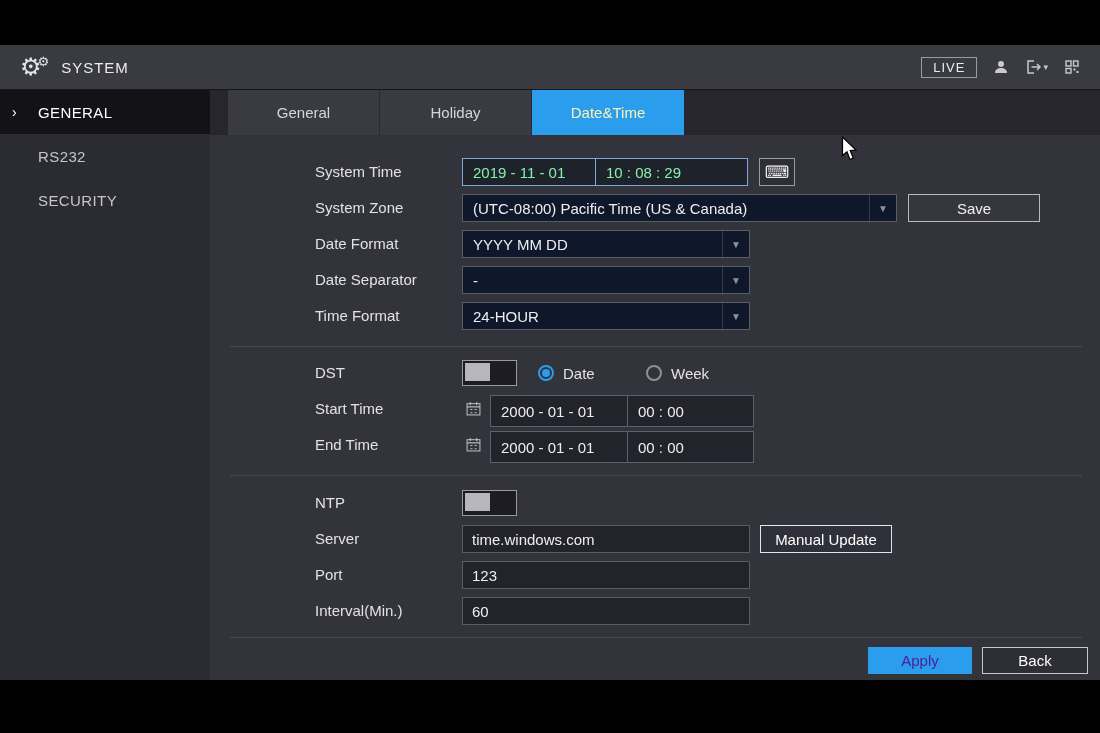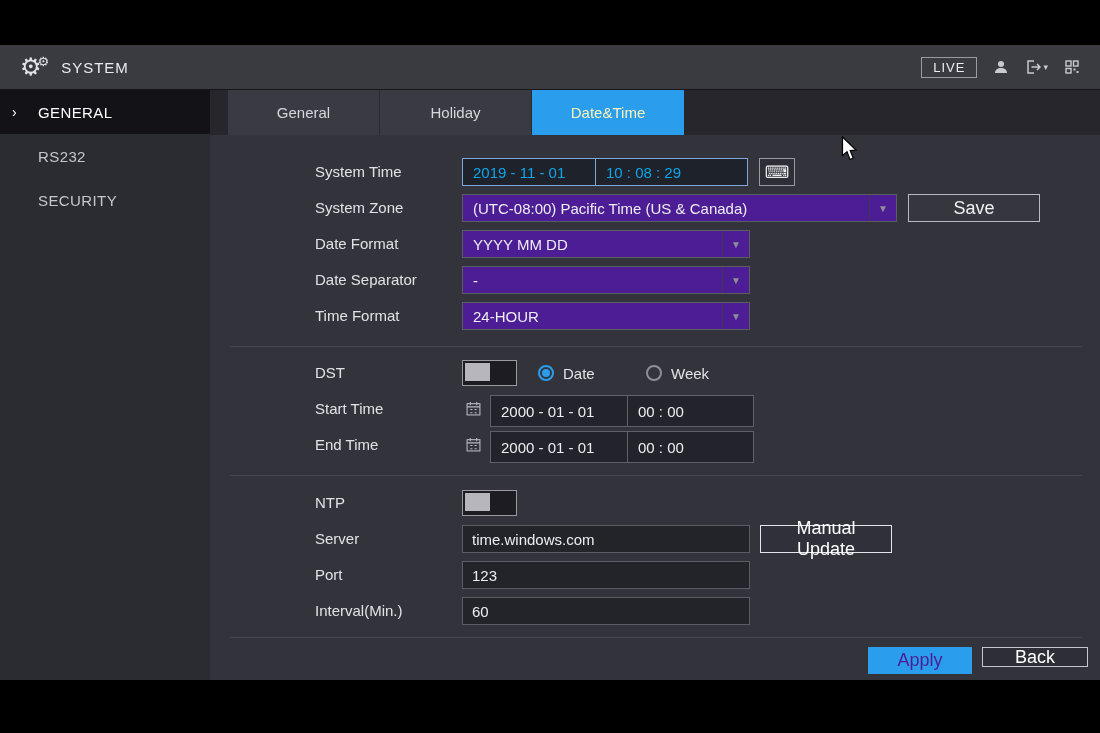--- a/index.html
+++ b/index.html
@@ -30,41 +30,41 @@
   .tab{width:152px;display:flex;align-items:center;justify-content:center;font-size:15px;
        color:#d6d6da;background:#3a3a43;border-right:1px solid #2a2a30;box-sizing:border-box;}
   .tab.active{background:#2a9ded;color:#fbf3b9;border-right:none;}
   
   .row{position:absolute;left:0;right:0;height:36px;}
   .lbl{position:absolute;left:62px;top:0;line-height:36px;font-size:15px;color:#e2e2e6;margin-left:43px;}
   .divider{position:absolute;left:20px;right:18px;height:1px;background:#47474f;}
   
   .sys-compound{position:absolute;left:252px;top:4px;width:286px;height:28px;border:1px solid #7fa7d9;
                 display:flex;box-sizing:border-box;background:#1e222b;}
-  .sys-compound .seg{display:flex;align-items:center;padding-left:10px;color:#0ea5e9;font-size:15px;}
+  .sys-compound .seg{display:flex;align-items:center;padding-left:10px;color:#86efac;font-size:15px;}
   .seg-date{width:122px;border-right:1px solid #7fa7d9;}
   .seg-time{flex:1;}
   .kbd{position:absolute;left:549px;top:4px;width:36px;height:28px;background:#2e2e36;
        border:1px solid #9a9aa1;color:#ececf0;display:flex;align-items:center;justify-content:center;
        font-size:17px;box-sizing:border-box;padding:0;}
-  .dd{position:absolute;top:4px;height:28px;background:#4c1d95;border:1px solid #5c5c64;
+  .dd{position:absolute;top:4px;height:28px;background:#0f172a;border:1px solid #5c5c64;
       box-sizing:border-box;display:flex;align-items:center;padding-left:10px;color:#eeeef1;font-size:15px;gap:6px;}
   .dd-arrow{margin-left:auto;width:26px;align-self:stretch;display:flex;align-items:center;
             justify-content:center;color:#8f8f96;font-size:10px;border-left:1px solid #3c3c44;}
   .w288{left:252px;width:288px;} .w435{left:252px;width:435px;}
   .txt{position:absolute;left:252px;top:4px;width:288px;height:28px;background:#23232a;
        border:1px solid #5c5c64;color:#eeeef1;font-size:15px;padding:0 9px;box-sizing:border-box;
        font-family:"Liberation Sans","DejaVu Sans",sans-serif;}
-  .btn{position:absolute;height:28px;font-size:18px;box-sizing:border-box;display:flex;
+  .btn{position:absolute;height:28px;font-size:15px;box-sizing:border-box;display:flex;
        align-items:center;justify-content:center;cursor:default;
        font-family:"Liberation Sans","DejaVu Sans",sans-serif;}
   .save{left:698px;top:4px;width:132px;background:#36363e;border:1px solid #b9b9bf;color:#f0f0f2;}
   .manual{left:550px;top:4px;width:132px;background:#30303a;border:1px solid #e4e4ea;color:#fff;}
   .apply{left:658px;top:557px;width:104px;height:27px;background:#2a9ded;border:1px solid #2a9ded;color:#4c1d95;}
-  .backbtn{left:772px;top:557px;width:106px;height:20px;background:#2e2e36;border:1px solid #c6c6cc;color:#fff;}
+  .backbtn{left:772px;top:557px;width:106px;height:27px;background:#2e2e36;border:1px solid #c6c6cc;color:#fff;}
   .toggle{position:absolute;left:252px;top:5px;width:55px;height:26px;background:#1c1c22;
           border:1px solid #9a9aa1;box-sizing:border-box;}
   .knob{position:absolute;left:2px;top:2px;width:25px;height:18px;background:#b6b6bc;}
   .radio-opt{position:absolute;top:0;height:36px;display:flex;align-items:center;gap:9px;
              color:#e2e2e6;font-size:15px;}
   .radio{width:16px;height:16px;border-radius:50%;border:2px solid #8f8f96;box-sizing:border-box;position:relative;}
   .radio.checked{border-color:#2a9ded;}
   .radio.checked::after{content:"";position:absolute;inset:2px;border-radius:50%;background:#2a9ded;}
   .cal{position:absolute;left:256px;top:10px;line-height:0;}
   .dt-compound{position:absolute;left:280px;top:4px;width:264px;height:32px;border:1px solid #60606a;

